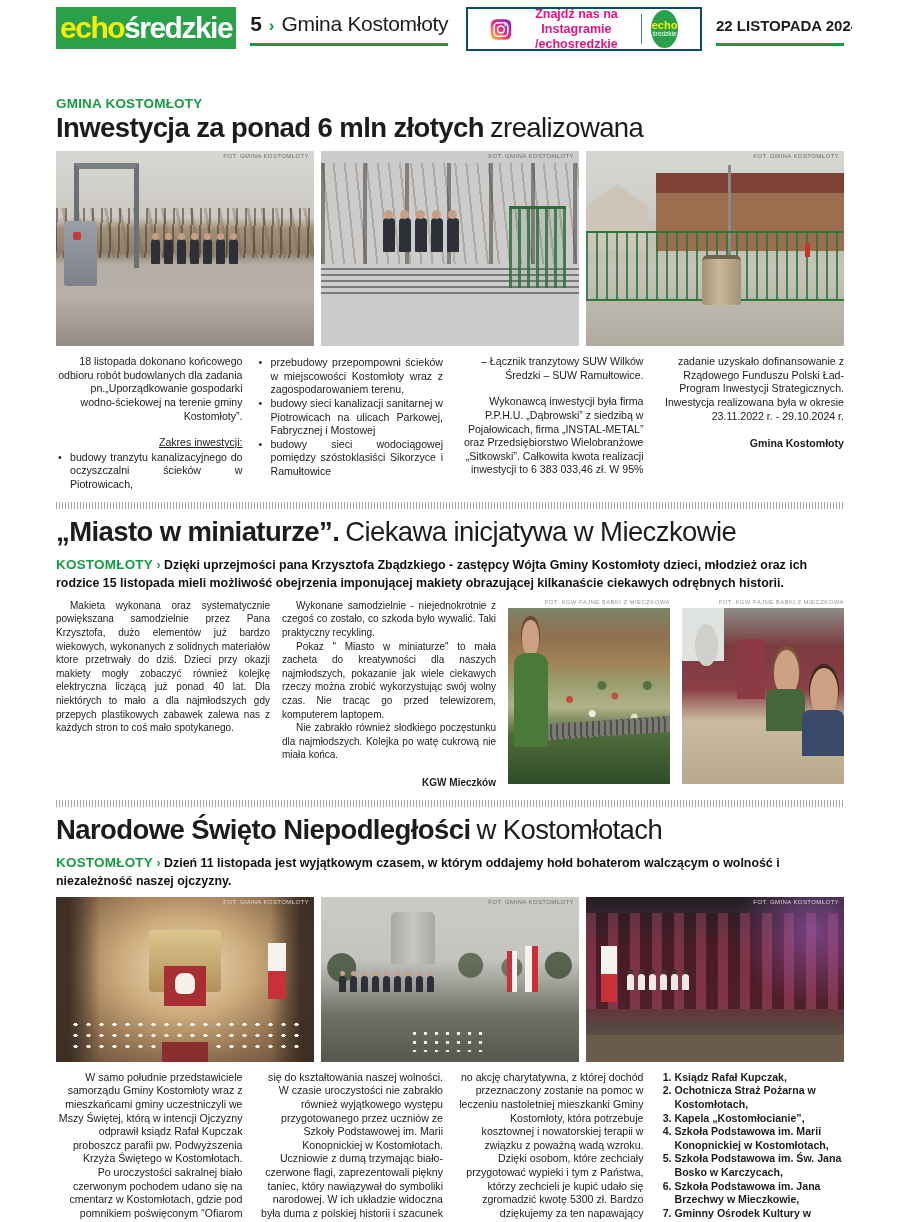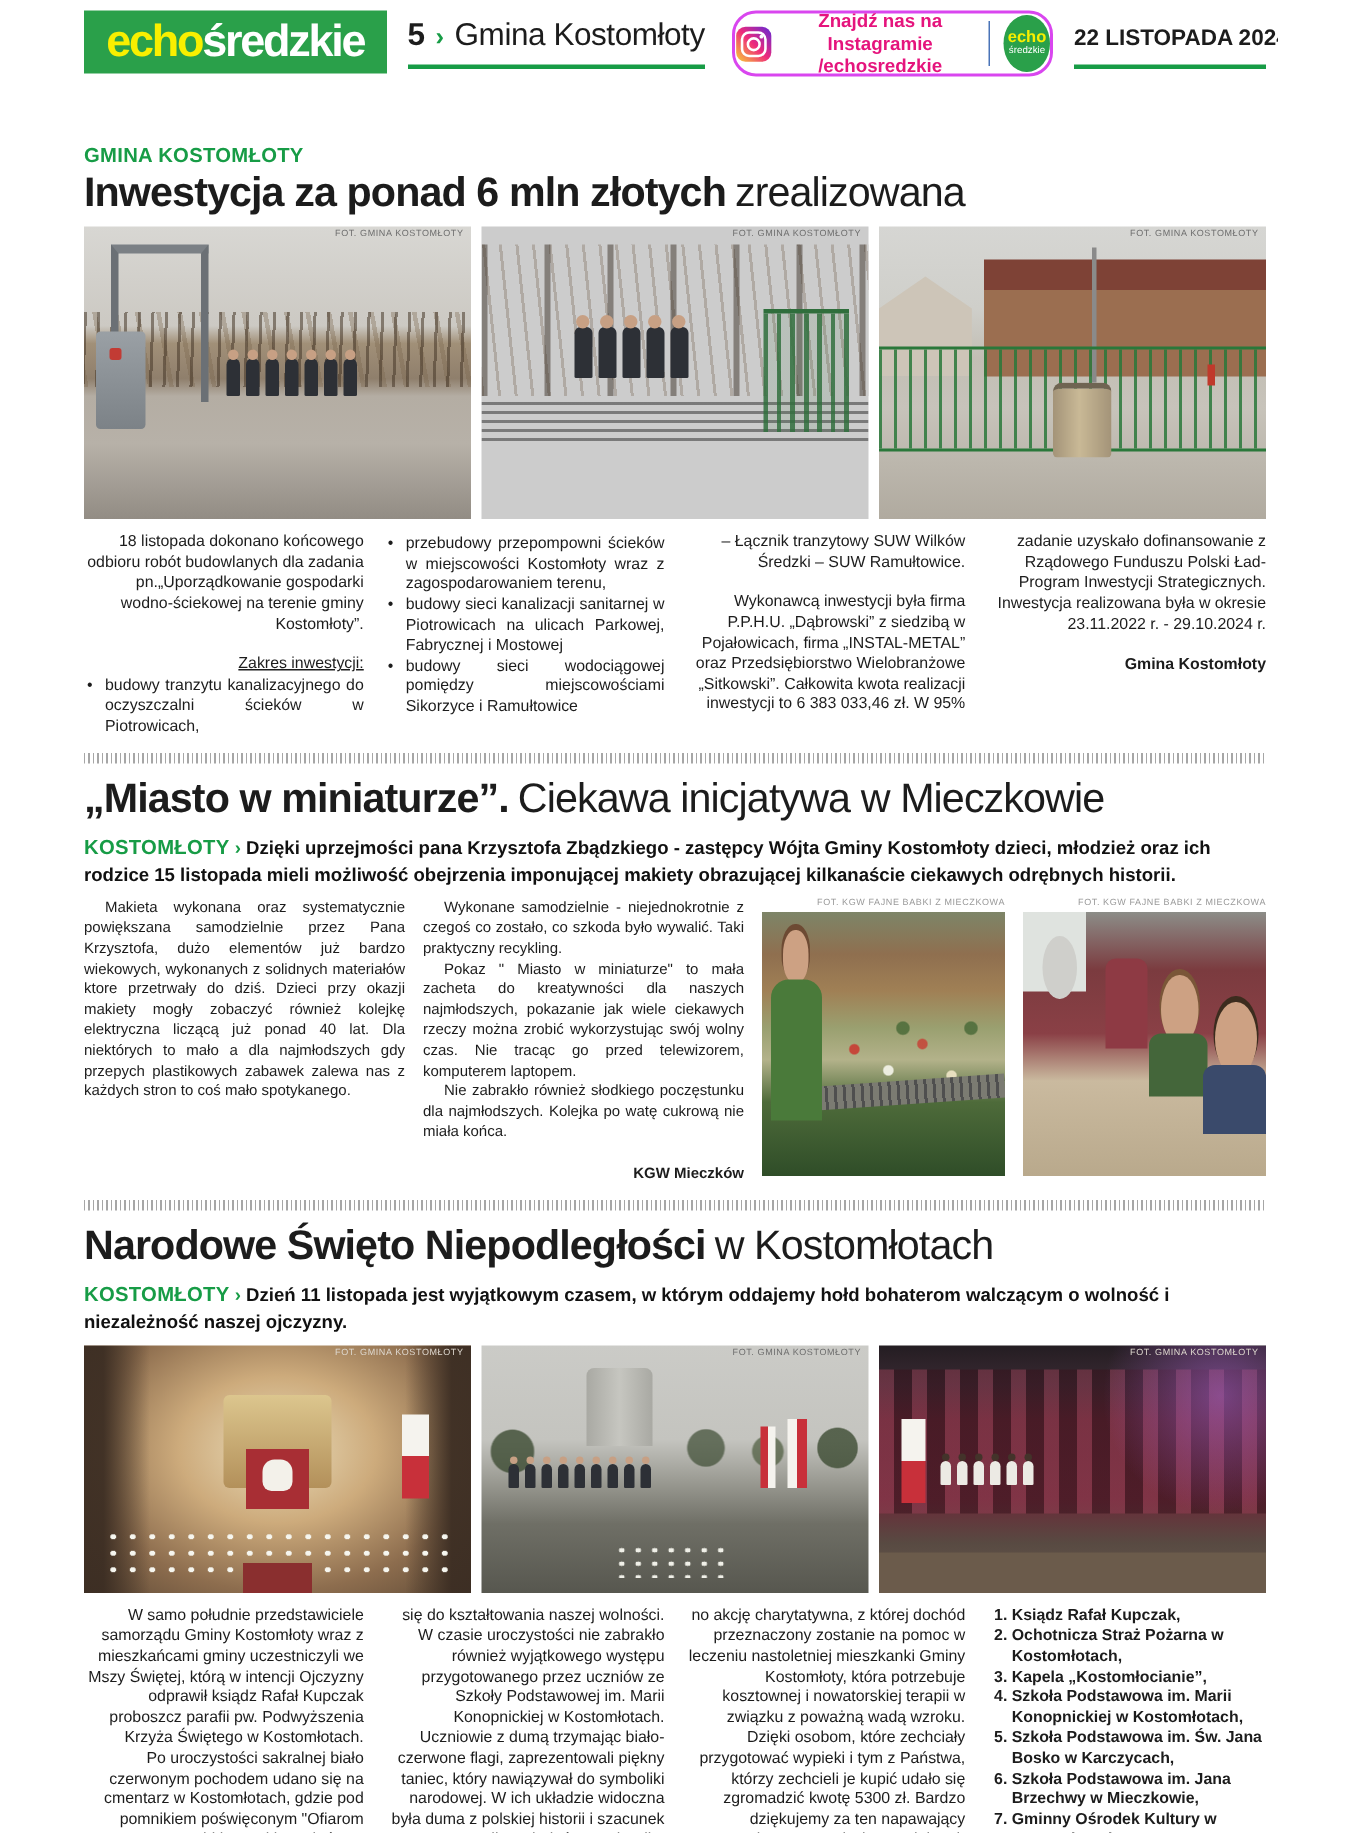--- a/index.html
+++ b/index.html
@@ -10,22 +10,22 @@
   .header{display:flex;align-items:flex-start;padding:7px 8px 0;height:58px;box-sizing:border-box;gap:14px;}
   .logo{width:244px;height:42px;background:#2aa04a;display:flex;align-items:center;justify-content:center;
         font-size:30px;font-weight:700;letter-spacing:-1.5px;}
   .logo .e{color:#f8ef00;}
   .logo .s{color:#fff;}
   .secblock{margin-top:5px;border-bottom:3px solid #179c46;padding-bottom:7px;font-size:21px;
             display:flex;gap:7px;align-items:baseline;white-space:nowrap;}
   .pagenum{font-weight:700;}
   .chev{color:#179c46;font-weight:700;font-size:17px;}
   .secname{font-weight:400;letter-spacing:-0.3px;}
-  .igbadge{border:2px solid #d946ef;border-radius:16px;height:44px;display:flex;align-items:center;
-           gap:9px;padding:0 0;box-sizing:border-box;margin-left:4px;}
+  .igbadge{border:2px solid #0c4a6e;border-radius:0;height:44px;display:flex;align-items:center;
+           gap:9px;padding:0 22px;box-sizing:border-box;margin-left:4px;}
   .igtext{color:#e5147d;font-weight:700;font-size:12.5px;line-height:1.2;text-align:center;}
   .igdiv{width:2px;height:30px;background:#4a74b8;}
   .igcircle{width:38px;height:38px;border-radius:50%;background:#2aa04a;display:flex;flex-direction:column;
             align-items:center;justify-content:center;line-height:1;}
   .igcircle .e{color:#f8ef00;font-weight:700;font-size:11px;}
   .igcircle .s{color:#fff;font-size:6.5px;}
   .dateblock{margin-left:auto;margin-top:10px;border-bottom:3px solid #179c46;padding-bottom:9px;
              font-weight:700;font-size:15px;width:128px;text-align:center;white-space:nowrap;}
 
   
@@ -262,21 +262,21 @@
           <p class="ind">18 listopada dokonano końcowego odbioru robót budowlanych dla zadania pn.„Uporządkowanie gospodarki wodno-ściekowej na terenie gminy Kostomłoty”.</p>
           <p class="subh">Zakres inwestycji:</p>
           <ul class="bl">
             <li>budowy tranzytu kanalizacyjnego do oczyszczalni ścieków w Piotrowicach,</li>
           </ul>
         </div>
         <div class="col">
           <ul class="bl">
             <li>przebudowy przepompowni ścieków w miejscowości Kostomłoty wraz z zagospodarowaniem terenu,</li>
             <li>budowy sieci kanalizacji sanitarnej w Piotrowicach na ulicach Parkowej, Fabrycznej i Mostowej</li>
-            <li>budowy sieci wodociągowej pomiędzy miejscowościami Sikorzyce i Ramułtowice</li>
+            <li>budowy sieci wodociągowej pomiędzy szóstoklasiści Sikorzyce i Ramułtowice</li>
           </ul>
         </div>
         <div class="col">
           <p class="dash">– Łącznik tranzytowy SUW Wilków Średzki – SUW Ramułtowice.</p>
           <p class="ind gap-top">Wykonawcą inwestycji była firma P.P.H.U. „Dąbrowski” z siedzibą w Pojałowicach, firma „INSTAL-METAL” oraz Przedsiębiorstwo Wielobranżowe „Sitkowski”. Całkowita kwota realizacji inwestycji to 6 383 033,46 zł. W 95%</p>
         </div>
         <div class="col">
           <p>zadanie uzyskało dofinansowanie z Rządowego Funduszu Polski Ład- Program Inwestycji Strategicznych. Inwestycja realizowana była w okresie 23.11.2022 r. - 29.10.2024 r.</p>
           <p class="sig">Gmina Kostomłoty</p>
         </div>

